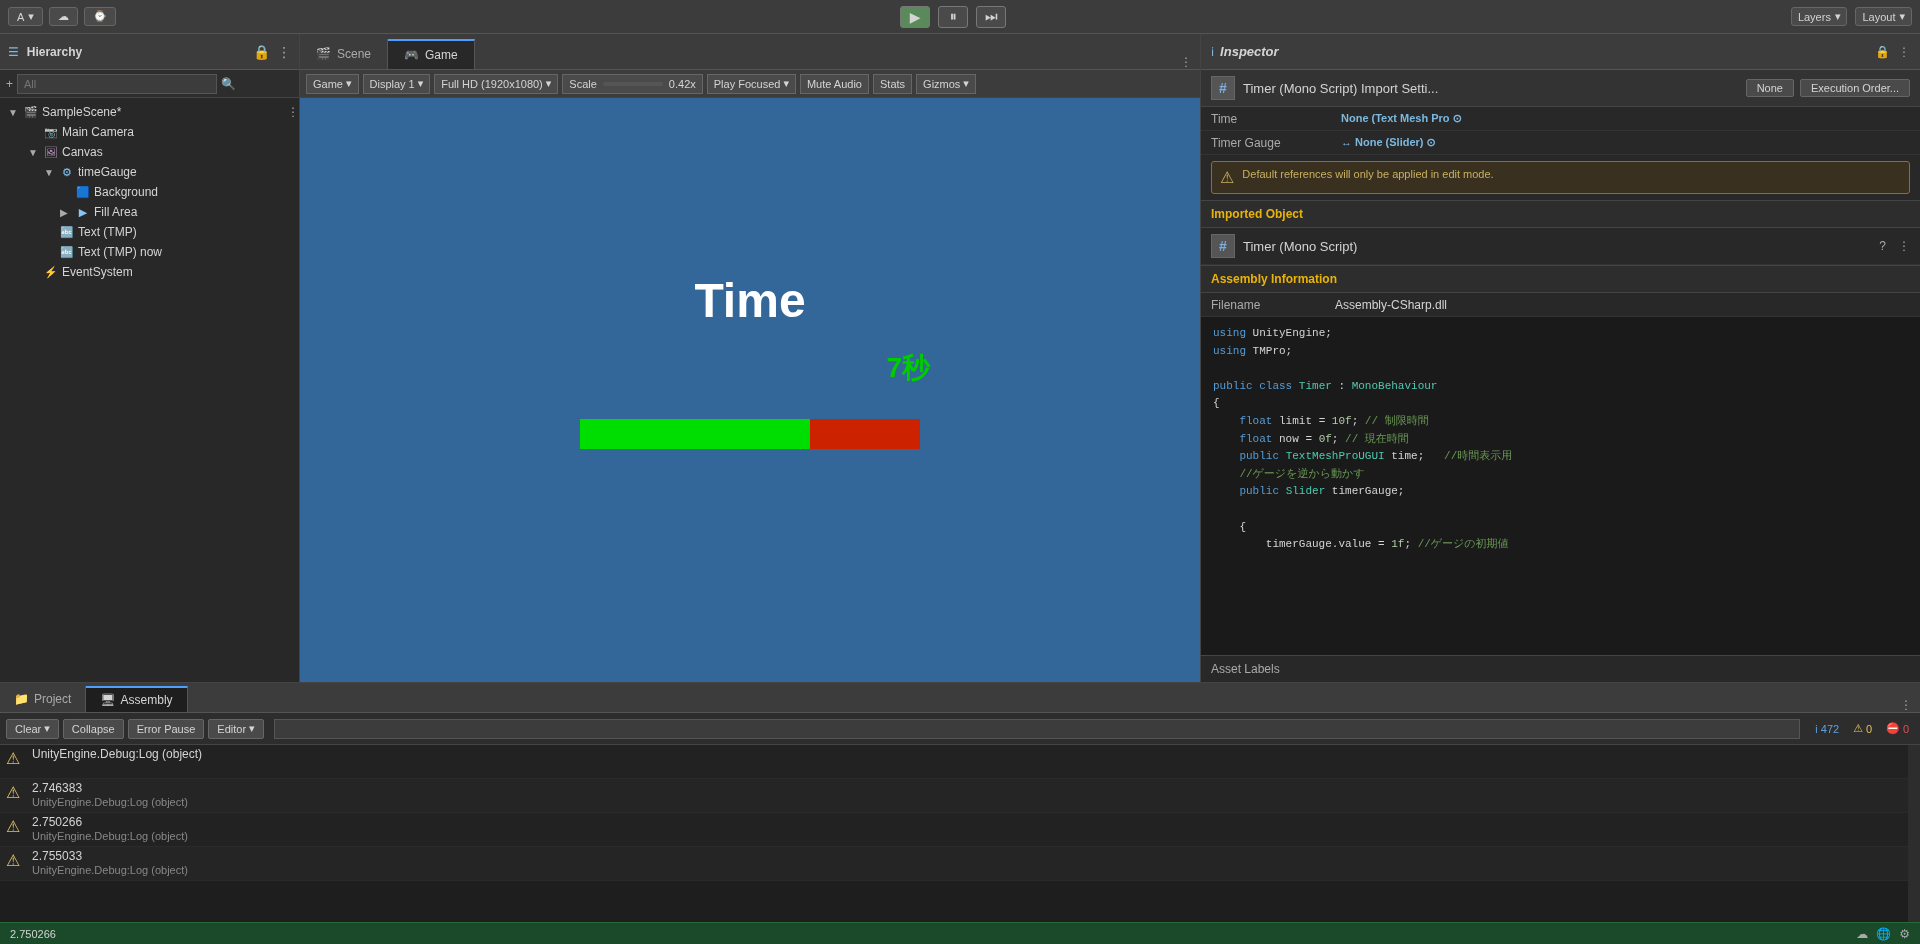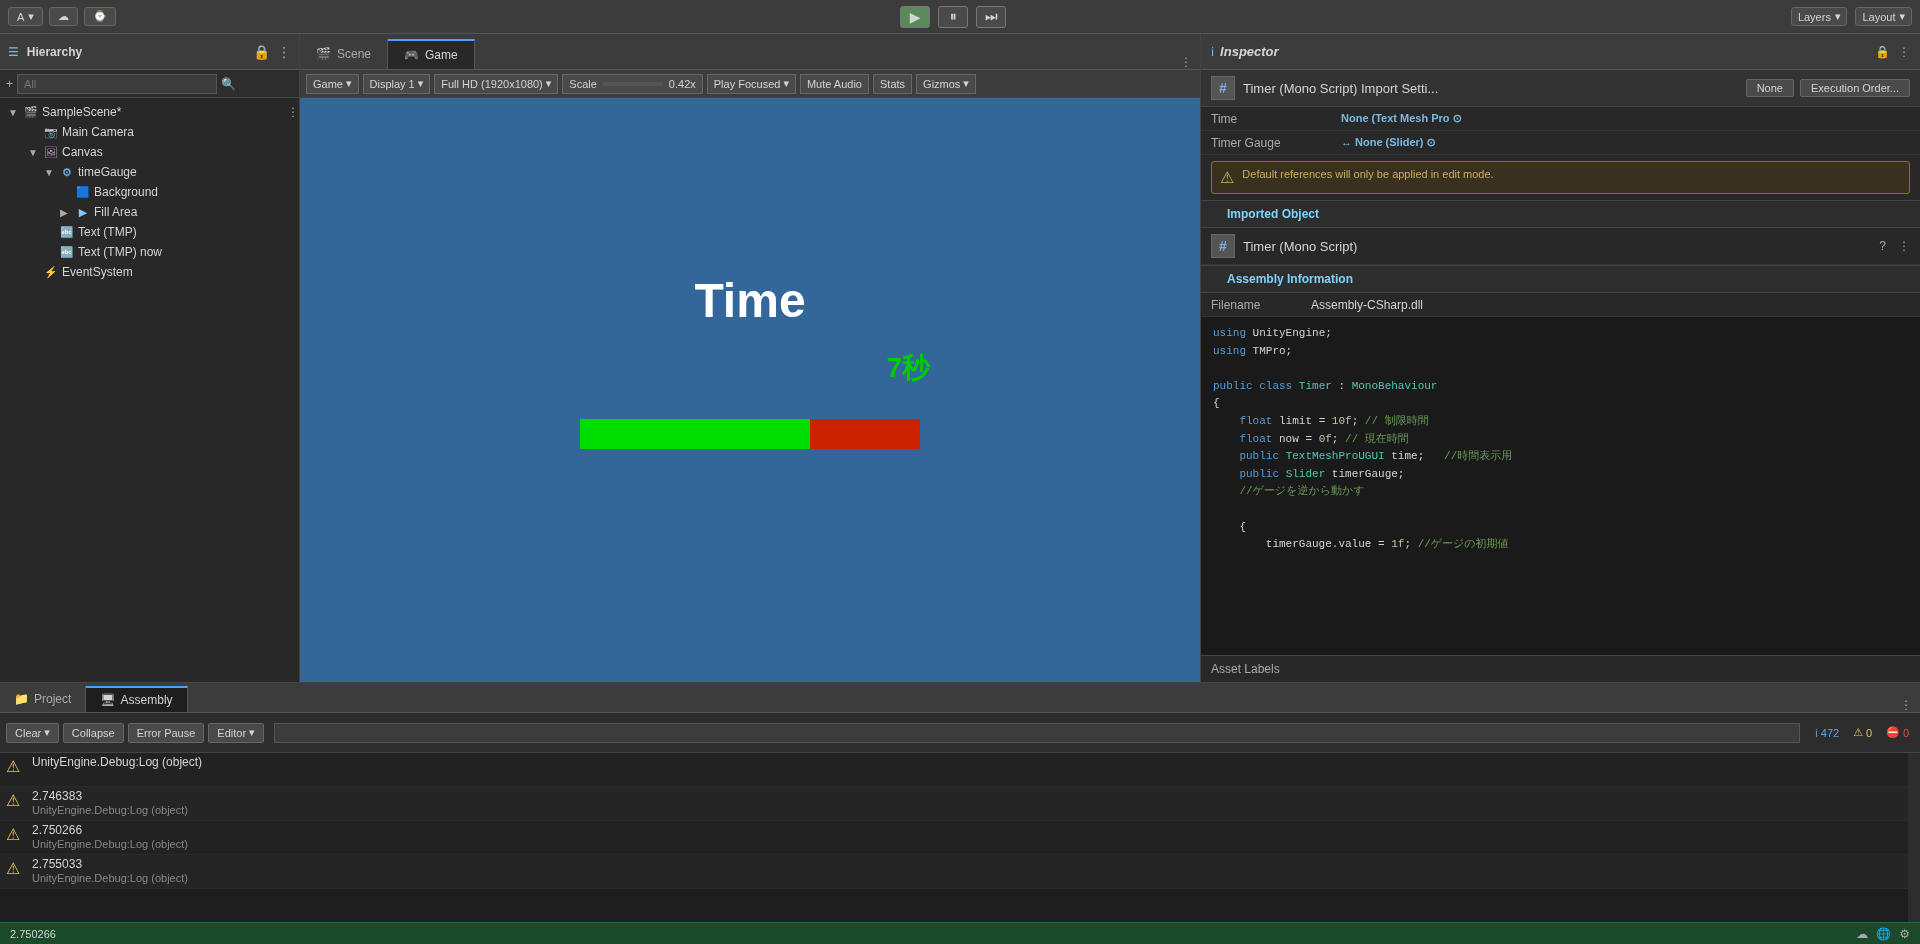--- a/index.html
+++ b/index.html
@@ -375,42 +375,43 @@
       display: flex;
       align-items: flex-start;
       gap: 8px;
       font-size: 11px;
       color: #c8b060;
       border-radius: 3px;
     }
     .warning-icon { font-size: 16px; }
     .section-title {
       background: #2d2d2d;
-      padding: 6px 26px;
+      padding: 6px 10px;
       font-size: 12px;
       font-weight: 600;
-      color: #7dd3fc;
+      color: #eab308;
       border-bottom: 1px solid #444;
       border-top: 1px solid #444;
     }
     .imported-obj-row {
       display: flex;
       align-items: center;
       padding: 6px 10px;
       border-bottom: 1px solid #333;
       gap: 8px;
     }
     .assembly-label {
       width: 100px;
       color: #aaa;
       font-size: 12px;
     }
     .assembly-value {
       color: #d4d4d4;
       font-size: 12px;
+      margin-left: 24px;
     }
     .code-block {
       background: #1a1a1a;
       padding: 8px 12px;
       font-family: 'Consolas', 'Courier New', monospace;
       font-size: 11px;
       color: #d4d4d4;
       flex: 1;
       overflow-y: auto;
       line-height: 1.6;
@@ -452,21 +453,21 @@
       color: #aaa;
       border-right: 1px solid #555;
       gap: 5px;
     }
     .bottom-tab.active {
       background: #1e1e1e;
       color: #d4d4d4;
       border-top: 2px solid #4d9fff;
     }
     .console-toolbar {
-      height: 40px;
+      height: 32px;
       background: #2d2d2d;
       display: flex;
       align-items: center;
       padding: 0 6px;
       gap: 4px;
       border-bottom: 1px solid #444;
       flex-shrink: 0;
     }
     .console-btn {
       background: #4a4a4a;
@@ -814,22 +815,22 @@
 
       <div class="code-block">
         <div><span class="code-kw">using</span> UnityEngine;</div>
         <div><span class="code-kw">using</span> TMPro;</div>
         <div>&nbsp;</div>
         <div><span class="code-kw">public class</span> <span class="code-type">Timer</span> : <span class="code-type">MonoBehaviour</span></div>
         <div>{</div>
         <div>&nbsp;&nbsp;&nbsp;&nbsp;<span class="code-kw">float</span> limit = <span class="code-num">10f</span>; <span class="code-comment">// 制限時間</span></div>
         <div>&nbsp;&nbsp;&nbsp;&nbsp;<span class="code-kw">float</span> now = <span class="code-num">0f</span>; <span class="code-comment">// 現在時間</span></div>
         <div>&nbsp;&nbsp;&nbsp;&nbsp;<span class="code-kw">public</span> <span class="code-type">TextMeshProUGUI</span> time;&nbsp;&nbsp; <span class="code-comment">//時間表示用</span></div>
+        <div>&nbsp;&nbsp;&nbsp;&nbsp;<span class="code-comment">//ゲージを逆から動かす</span></div>
         <div>&nbsp;&nbsp;&nbsp;&nbsp;<span class="code-kw">public</span> <span class="code-type">Slider</span> timerGauge;</div>
-        <div>&nbsp;&nbsp;&nbsp;&nbsp;<span class="code-comment">//ゲージを逆から動かす</span></div>
         <div>&nbsp;</div>
         <div>&nbsp;&nbsp;&nbsp;&nbsp;{</div>
         <div>&nbsp;&nbsp;&nbsp;&nbsp;&nbsp;&nbsp;&nbsp;&nbsp;timerGauge.value = <span class="code-num">1f</span>; <span class="code-comment">//ゲージの初期値</span></div>
       </div>
 
       <div class="asset-labels-section">
         <span>Asset Labels</span>
       </div>
     </div>
   </div>

